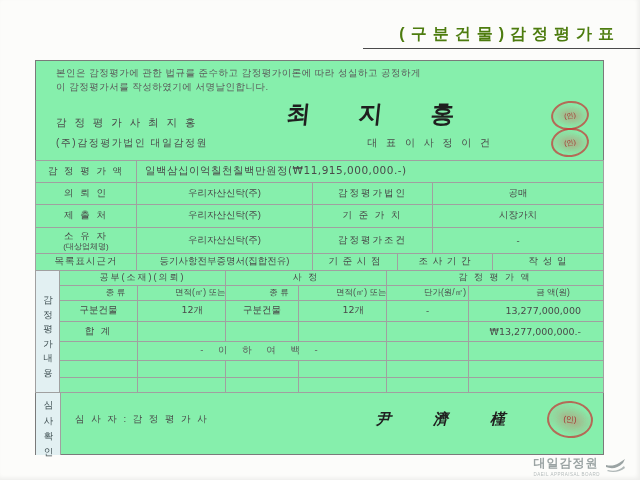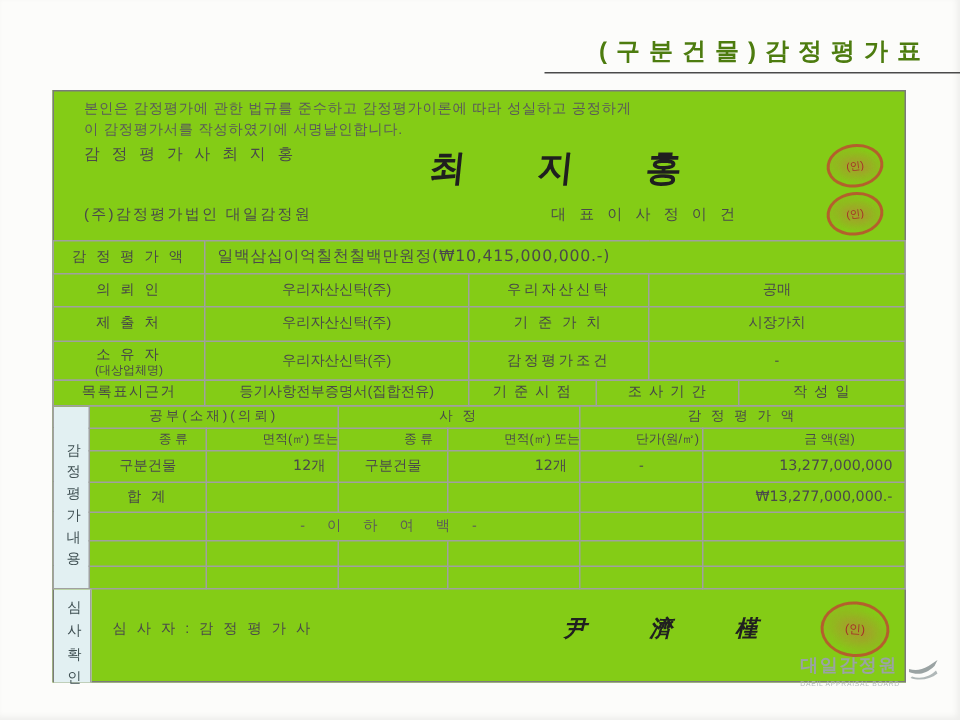--- a/index.html
+++ b/index.html
@@ -8,24 +8,24 @@
     font-family:"Liberation Sans","DejaVu Sans",sans-serif;color:#3c3c3c;
     overflow:hidden;box-shadow:inset -2px -2px 4px rgba(0,0,0,.06);
   }
   .title{
     position:absolute;top:24px;left:16px;width:100%;text-align:right;
     font-size:16px;font-weight:bold;letter-spacing:6px;color:#4d7c0f;
   }
   .title span{display:inline-block;border-bottom:1.5px solid #4a4a4a;padding:0 36px 3px 36px;}
   .doc-box{
     position:absolute;left:35px;top:60px;width:569px;height:395px;
-    border:1.5px solid #7a7a7a;background:#84cc16;box-sizing:border-box;
+    border:1.5px solid #7a7a7a;background:#86efac;box-sizing:border-box;
   }
   .oath{padding:5px 16px 2px 20px;font-size:9.5px;line-height:1.45;color:#5a5a5a;letter-spacing:.5px;}
-  .sig-row{display:flex;align-items:flex-start;height:34px;padding:0 14px 0 20px;gap:48px;}
+  .sig-row{display:flex;align-items:flex-end;height:34px;padding:0 14px 0 20px;gap:48px;}
   .sig-row .lab{font-size:10.5px;letter-spacing:2.5px;color:#4a4a4a;white-space:nowrap;}
   .hand{
     flex:1;text-align:center;font-family:"DejaVu Serif","Liberation Serif",serif;
     font-size:24px;font-weight:bold;color:#1f1f1f;letter-spacing:48px;
     transform:skewX(-6deg);white-space:nowrap;overflow:visible;padding-left:40px;
   }
   .co-row{display:flex;align-items:center;height:26px;padding:0 14px 4px 20px;}
   .co-row .co{font-size:10px;letter-spacing:1.5px;color:#4a4a4a;}
   .co-row .ceo{font-size:10px;letter-spacing:3px;color:#4a4a4a;margin-left:auto;margin-right:58px;}
   .seal{
@@ -37,21 +37,21 @@
       radial-gradient(ellipse at 65% 60%, rgba(220,80,80,.3), transparent 55%);
     transform:rotate(-7deg);
   }
   .seal.big{width:42px;height:33px;font-size:8px;transform:rotate(4deg);}
   table{border-collapse:collapse;width:569px;table-layout:fixed;}
   td{border:1px solid #a0a0a0;font-size:9.5px;text-align:center;color:#4a4a4a;
      padding:0 3px;overflow:hidden;white-space:nowrap;}
   .lbl{letter-spacing:2px;color:#474747;}
   .sub{font-size:8px;letter-spacing:0;display:block;line-height:1;text-align:center;}
   .left{text-align:left;padding-left:8px;}
-  .right{text-align:right;padding-right:8px;}
+  .right{text-align:right;padding-right:22px;}
   .strip{
     background:#e2f0f2;writing-mode:vertical-rl;text-orientation:upright;
     letter-spacing:5px;font-size:9.5px;color:#3f4f52;padding:4px 0;
   }
   .grp{font-size:9px;letter-spacing:2px;height:14px;}
   .colh{font-size:8.5px;height:14px;letter-spacing:0;padding-left:37px;}
   .review{display:flex;border-top:0;}
   .review .strip2{
     flex:0 0 24px;background:#e2f0f2;border-right:1px solid #a0a0a0;
     writing-mode:vertical-rl;text-orientation:upright;letter-spacing:6px;
@@ -60,21 +60,21 @@
   .review .body{flex:1;padding:5px 10px 2px 14px;}
   .review .txt{font-size:9.3px;line-height:1.45;color:#5a5a5a;letter-spacing:.4px;}
   .rev-row{display:flex;align-items:center;margin-top:3px;}
   .rev-row .lab{font-size:9.5px;letter-spacing:2px;color:#4a4a4a;white-space:nowrap;}
   .rev-row .hand2{
     flex:1;text-align:right;font-family:Liberation Mono, monospace;
     font-size:15px;font-weight:bold;font-style:italic;color:#202020;
     letter-spacing:42px;white-space:nowrap;padding-left:30px;
   }
   .brand{
-    position:absolute;right:14px;bottom:22px;display:flex;align-items:center;gap:4px;
+    position:absolute;right:14px;bottom:3px;display:flex;align-items:center;gap:4px;
   }
   .brand .bt{font-size:12px;font-weight:bold;color:#9aa3a3;letter-spacing:1px;line-height:1;}
   .brand .bs{font-size:4.5px;color:#b5bcbc;letter-spacing:.5px;display:block;margin-top:1px;}
   .num{font-family:"DejaVu Sans","Liberation Sans",sans-serif;}
 </style>
 </head>
 <body>
 
 <div class="page">
 
@@ -104,26 +104,26 @@
     <table style="margin-left:-1px;">
       <colgroup>
           <col style="width:101px">
           <col style="width:176px">
           <col style="width:120px">
           <col>
         </colgroup>
       <tbody>
           <tr style="height:22px">
         <td class="lbl">감 정 평 가 액</td>
-        <td colspan="3" class="left num" style="font-size:10.5px;letter-spacing:.5px;">일백삼십이억칠천칠백만원정(₩10,415,000,000.-)</td>
+        <td colspan="3" class="left num" style="font-size:10.5px;letter-spacing:.5px;">일백삼십이억칠천칠백만원정(₩11,915,000,000.-)</td>
       </tr>
       <tr style="height:22px">
         <td class="lbl">의  뢰  인</td>
         <td>우리자산신탁(주)</td>
-        <td class="lbl">우리자산신탁</td>
+        <td class="lbl">감정평가법인</td>
         <td>공매</td>
       </tr>
       <tr style="height:23px">
         <td class="lbl">제  출  처</td>
         <td>우리자산신탁(주)</td>
         <td class="lbl">기 준 가 치</td>
         <td>시장가치</td>
       </tr>
       <tr style="height:26px">
         <td>

